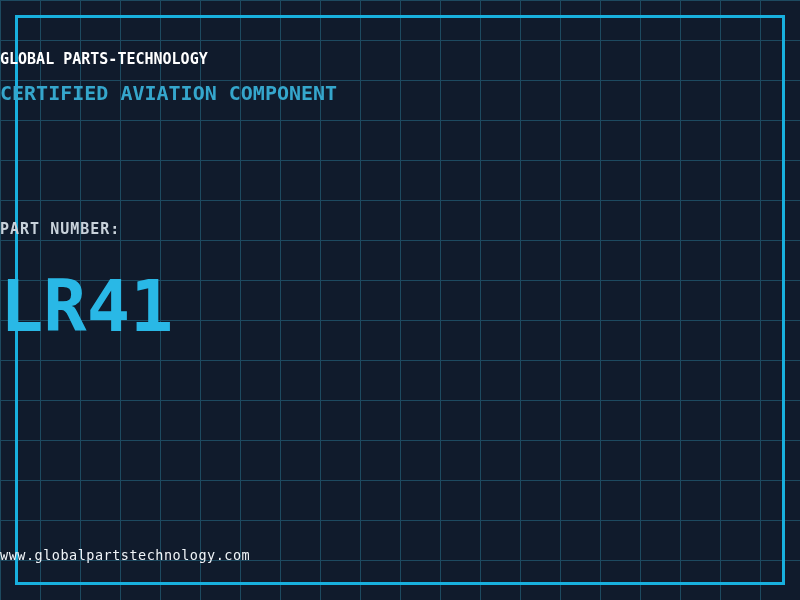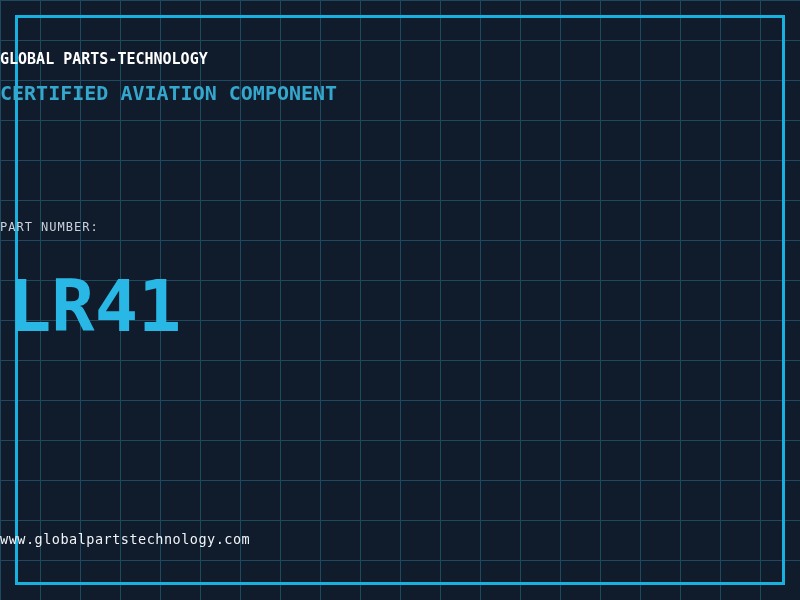--- a/index.html
+++ b/index.html
@@ -45,35 +45,34 @@
     color: var(--c-title_text);
   }
   .subtitle {
     top: 81px;
     font-size: 20px;
     font-weight: bold;
     color: var(--c-subtitle_text);
   }
   .part-label {
     top: 220px;
-    font-size: 12px;
-    font-weight: normal;
+    font-size: 15px;
+    font-weight: bold;
     letter-spacing: 1px;
     color: var(--c-label_text);
   }
   .part-number {
     top: 270px;
     font-size: 72px;
     line-height: 72px;
     font-weight: bold;
     color: var(--c-part_number_text);
-    padding-left: 8px;
   }
   .website {
-    top: 531px;
+    top: 547px;
     font-size: 13.5px;
     font-weight: normal;
     letter-spacing: 0.5px;
     color: var(--c-website_text);
   }
 </style>
 </head>
 <body>
 
 <div class="frame"></div>

